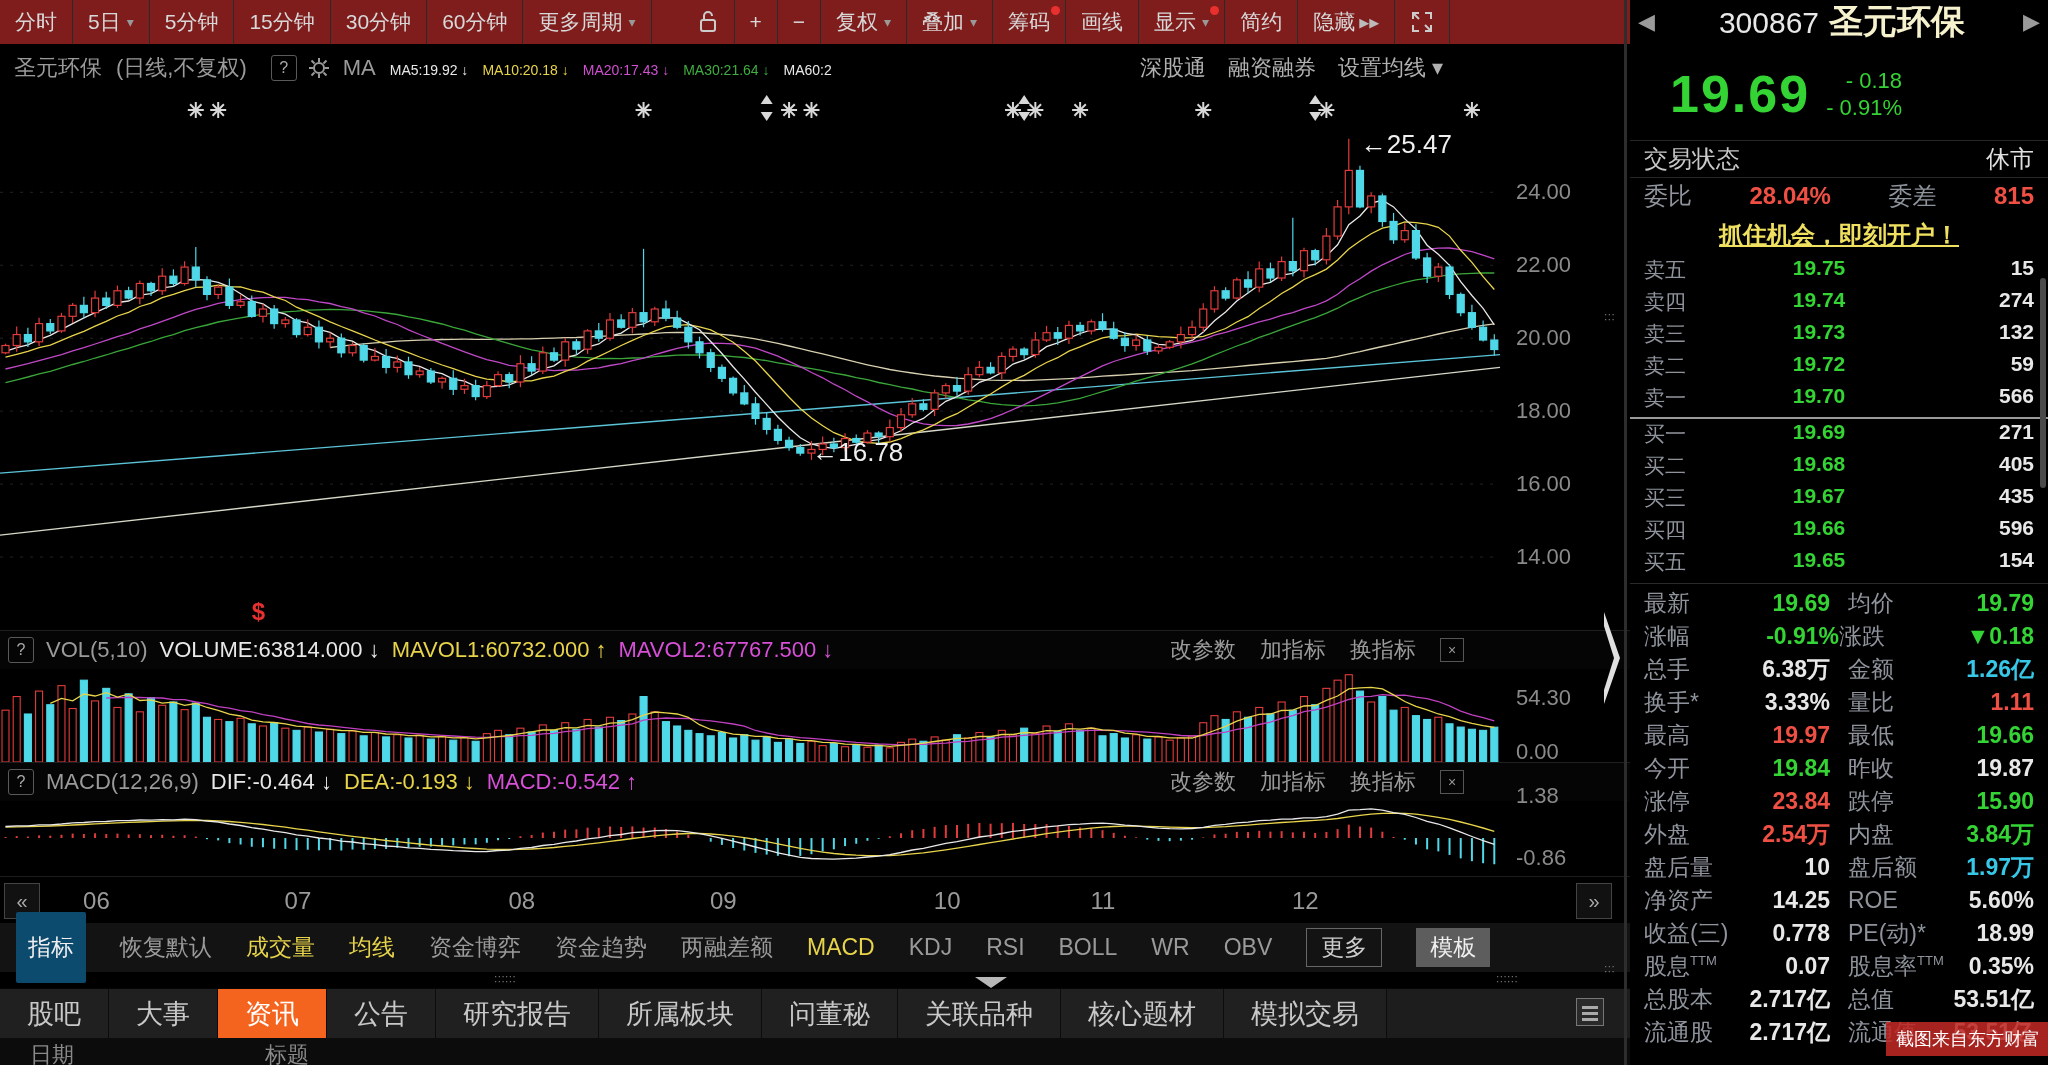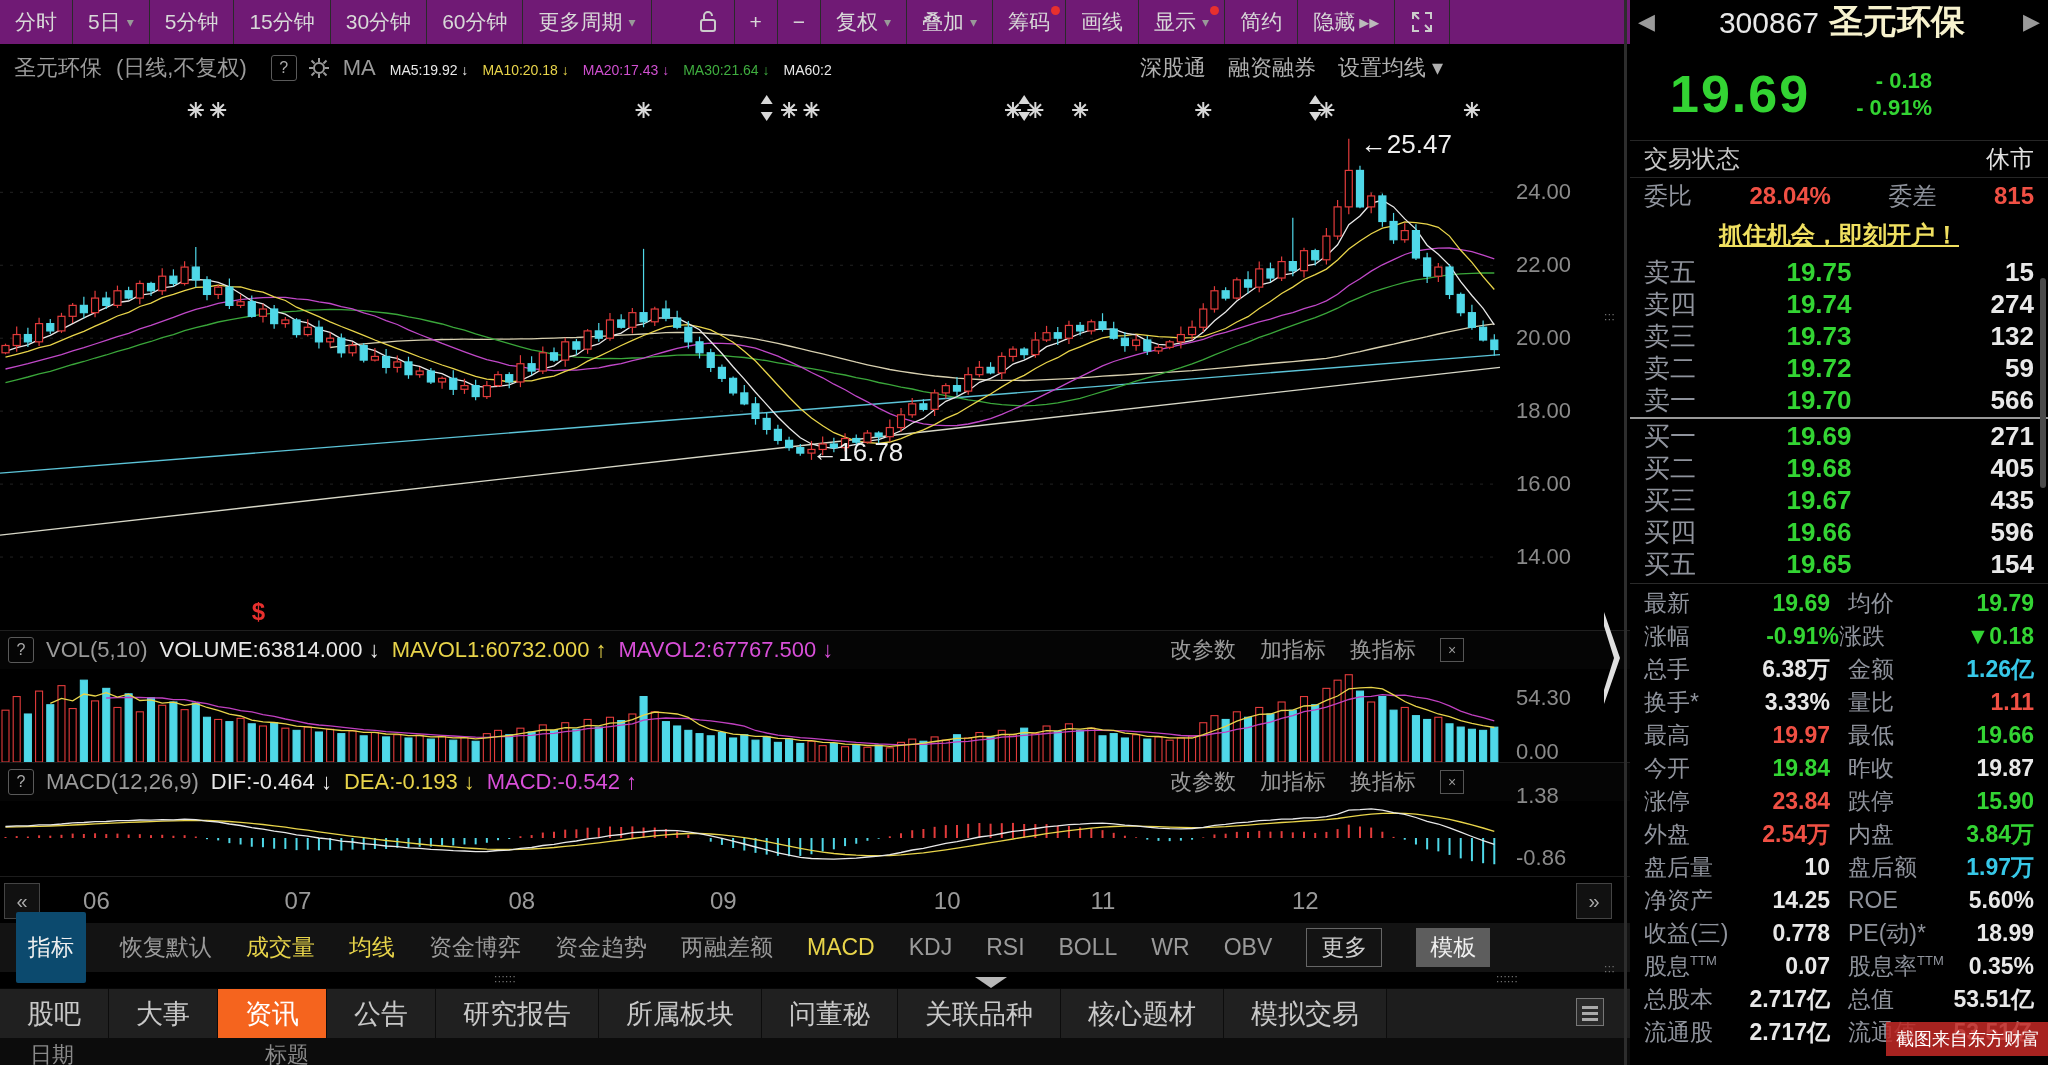--- a/index.html
+++ b/index.html
@@ -1,20 +1,20 @@
 <!DOCTYPE html>
 <html><head>
 <meta charset="utf-8">
 <style>
   html,body{margin:0;padding:0;background:#000;}
   body{width:2048px;height:1065px;overflow:hidden;font-family:"Liberation Sans","DejaVu Sans",sans-serif;}
   #app{position:relative;width:2048px;height:1065px;background:#000;overflow:hidden;}
   .abs{position:absolute;}
   
-  #toolbar{left:0;top:0;width:1630px;height:44px;background:#701a75;display:flex;align-items:stretch;border-bottom:1px solid #000;}
+  #toolbar{left:0;top:0;width:1630px;height:44px;background:#7f1d1d;display:flex;align-items:stretch;border-bottom:1px solid #000;}
   .tb-item{display:flex;align-items:center;padding:0 15px;color:#d8d8d8;font-size:21px;border-right:1px solid #2a2a2a;position:relative;cursor:default;white-space:nowrap;}
   .tb-item .caret{color:#999;font-size:14px;margin-left:6px;}
   .tb-item .dot{position:absolute;top:6px;right:5px;width:9px;height:9px;border-radius:50%;background:#e8302e;}
   
   #stockhead{left:1630px;top:0;width:418px;height:44px;display:flex;align-items:center;justify-content:space-between;padding:0 8px;box-sizing:border-box;}
   .nav-arrow{color:#9a9a9a;font-size:22px;}
   #stock-code{color:#e8e8e8;font-size:30px;margin-left:16px;}
   #stock-name{color:#f7f2ce;font-size:34px;font-weight:bold;margin:0 10px;}
   
   #chart-header{left:0;top:44px;width:1630px;height:48px;display:flex;align-items:center;color:#9a9a9a;font-size:22px;}
@@ -41,24 +41,24 @@
   .ind-item.filled{background:#5d5d5d;color:#f0f0f0;padding:4px 14px;}
   
   #navbar{left:0;top:988px;width:1630px;height:50px;background:#1d1d1d;display:flex;align-items:stretch;border-top:1px solid #060606;}
   .nav-item{display:flex;align-items:center;padding:0 27px;color:#c8c8c8;font-size:27px;border-right:1px solid #0c0c0c;background:#202020;}
   .nav-item.active{background:#f5641e;color:#fff;}
   #listhdr{left:0;top:1038px;width:1630px;height:27px;background:#0c0c0c;color:#8a8a8a;font-size:22px;}
   
   #rightpanel{left:1630px;top:44px;width:418px;height:1021px;overflow:hidden;}
   .rp-price-row{display:flex;align-items:center;padding:6px 14px 2px 40px;height:96px;box-sizing:border-box;}
   #rp-price{color:#33d433;font-size:52px;font-weight:bold;letter-spacing:2px;}
-  .rp-chg{margin-left:46px;color:#33d433;font-size:22px;font-weight:bold;line-height:27px;text-align:right;}
+  .rp-chg{margin-left:16px;color:#33d433;font-size:22px;font-weight:normal;line-height:27px;text-align:right;}
   .rp-row{display:flex;align-items:center;justify-content:space-between;padding:0 14px;height:36px;color:#c8c8c8;font-size:24px;}
   #rp-status{border-top:1px solid #262626;border-bottom:1px solid #262626;}
-  .lvl-row{display:flex;align-items:center;height:32px;font-size:26px;padding:0 14px;}
+  .lvl-row{display:flex;align-items:flex-start;height:32px;font-size:21px;padding:0 14px;}
   .lvl-label{width:70px;color:#8f939c;}
   .lvl-price{flex:1;text-align:center;font-weight:bold;color:#33d433;}
   .lvl-qty{width:110px;text-align:right;color:#e8e8e8;font-weight:bold;}
   .stat-row{display:flex;align-items:center;height:33px;font-size:23px;padding:0 14px;}
   .stat-cell{display:flex;flex:1;align-items:baseline;justify-content:space-between;}
   .stat-label{color:#8f939c;white-space:nowrap;}
   .stat-label sup{font-size:13px;}
   .stat-val{font-weight:bold;white-space:nowrap;}
   .c-g{color:#33d433;} .c-r{color:#f05044;} .c-w{color:#e8e8e8;} .c-c{color:#37c8e8;}
   #rp-link{display:block;text-align:center;color:#f0e060;font-size:24px;font-weight:bold;text-decoration:underline;height:42px;line-height:42px;}

